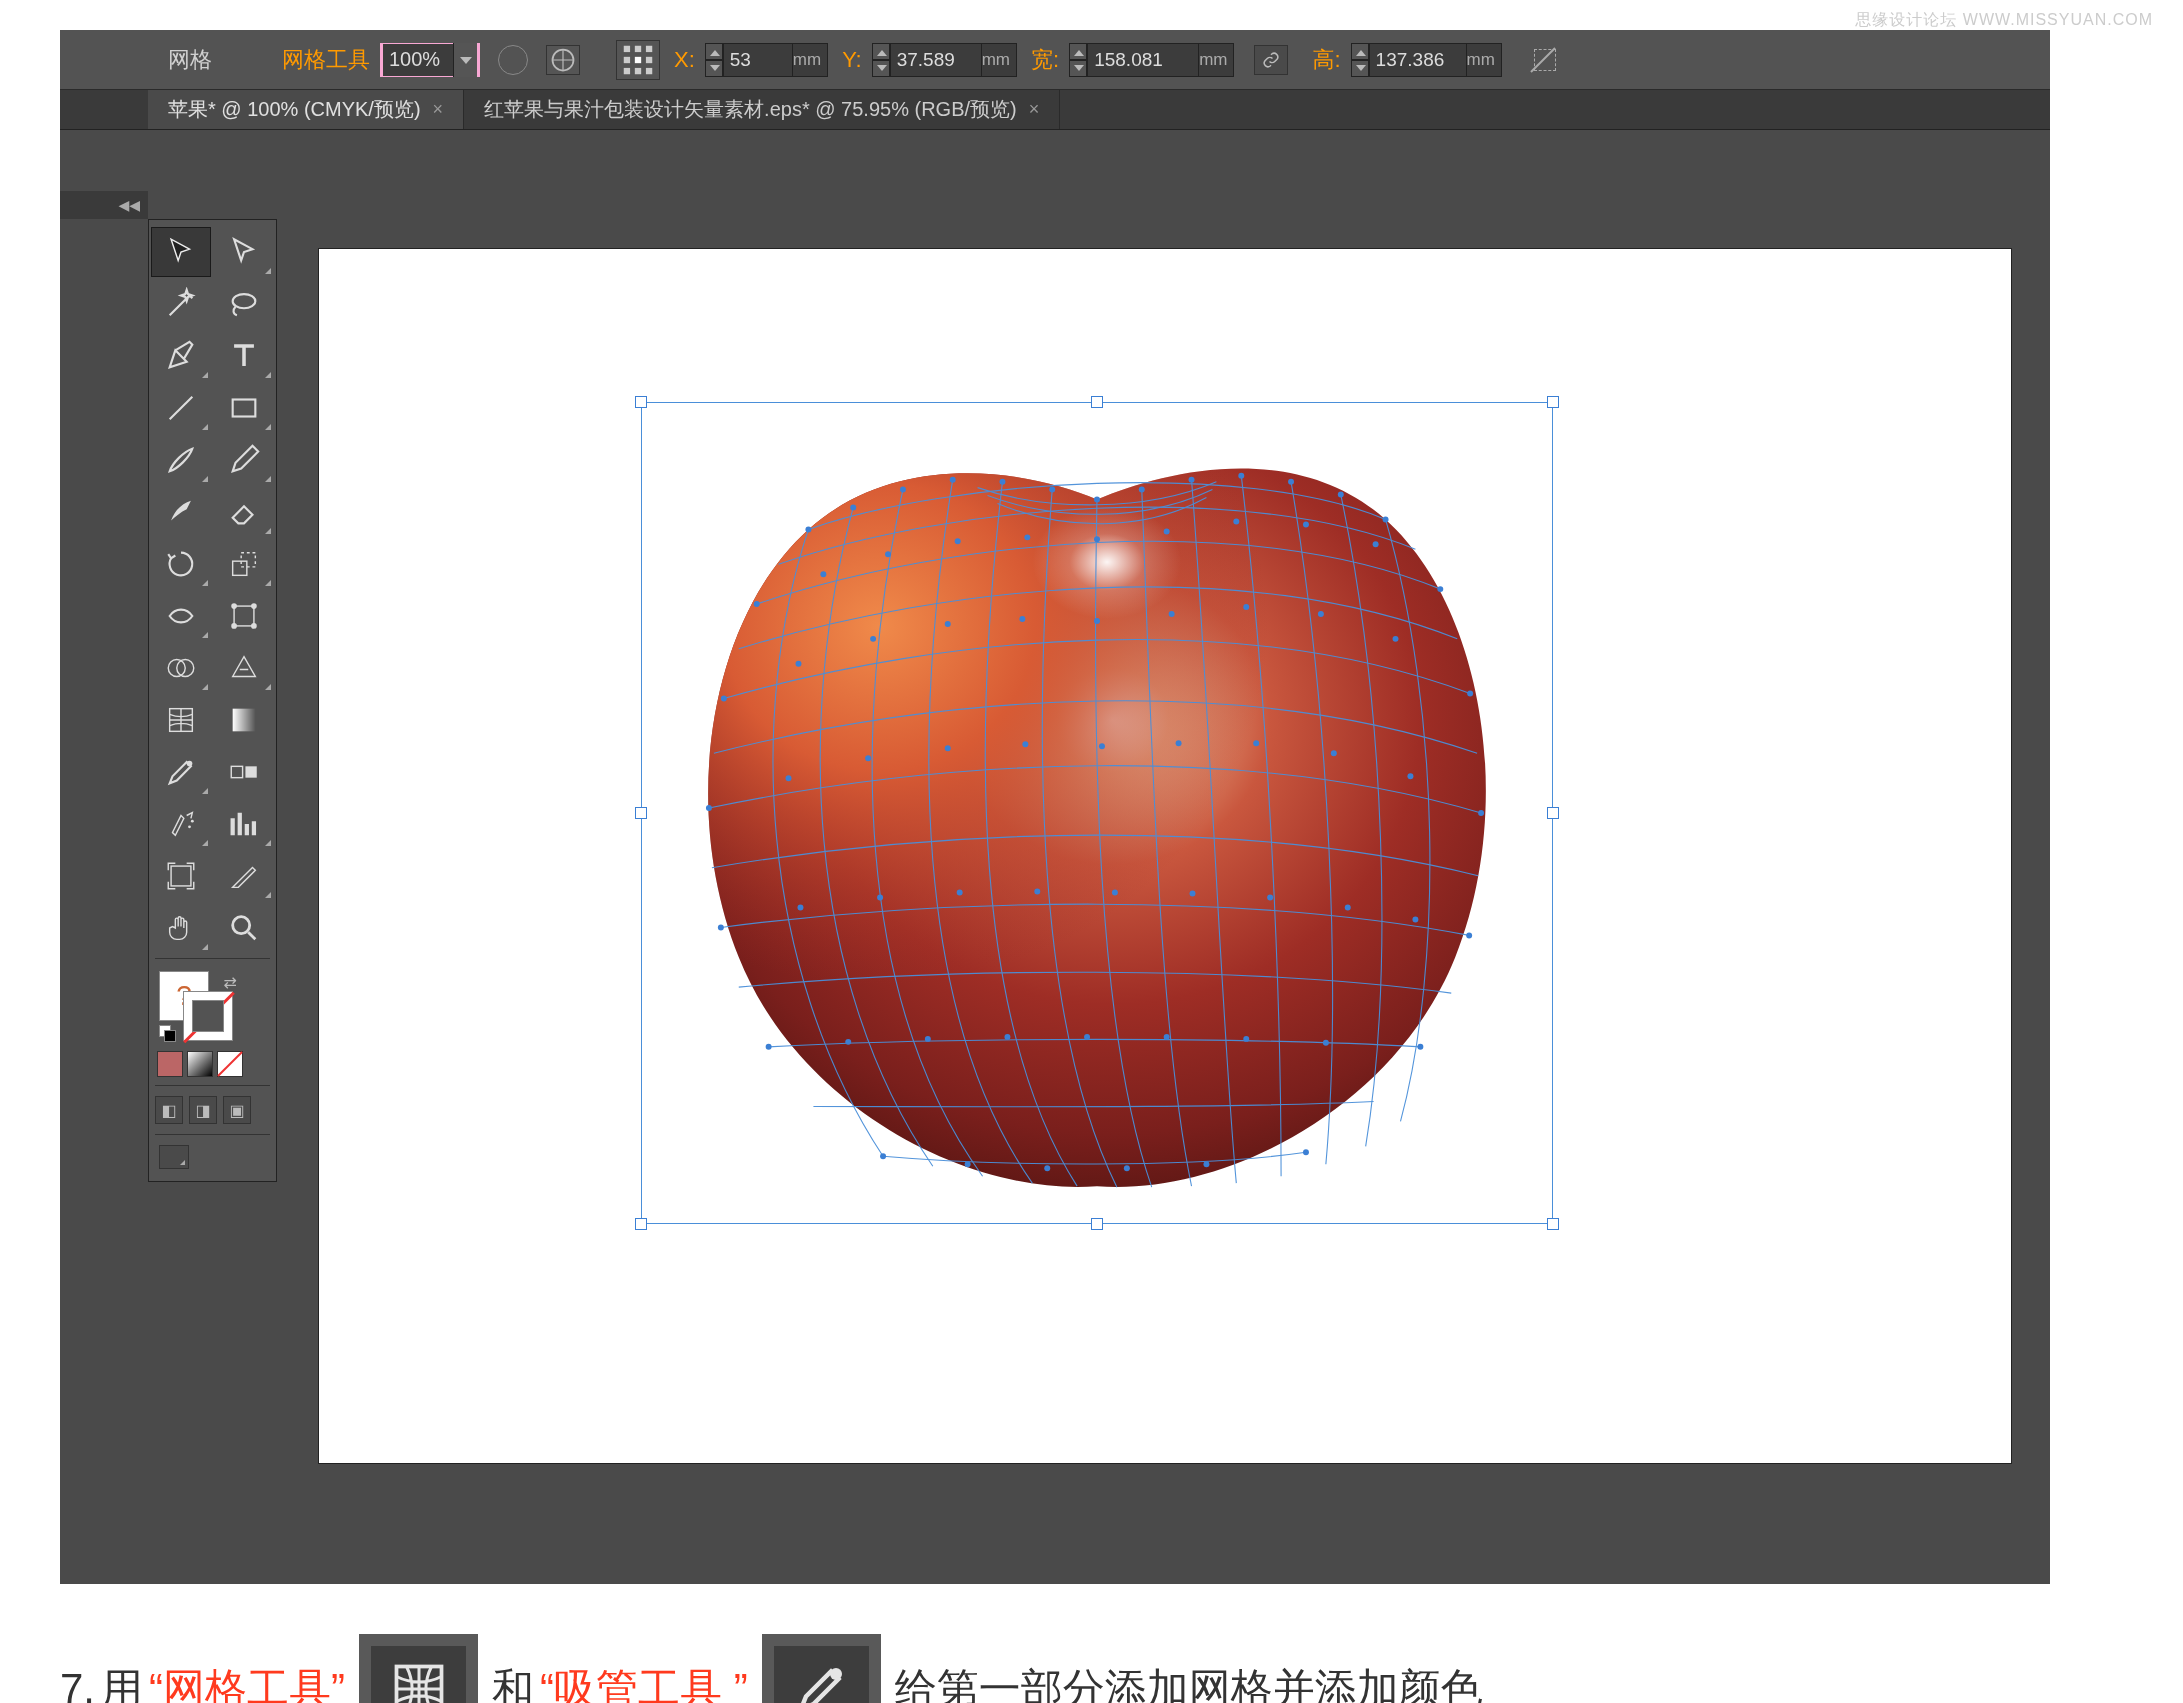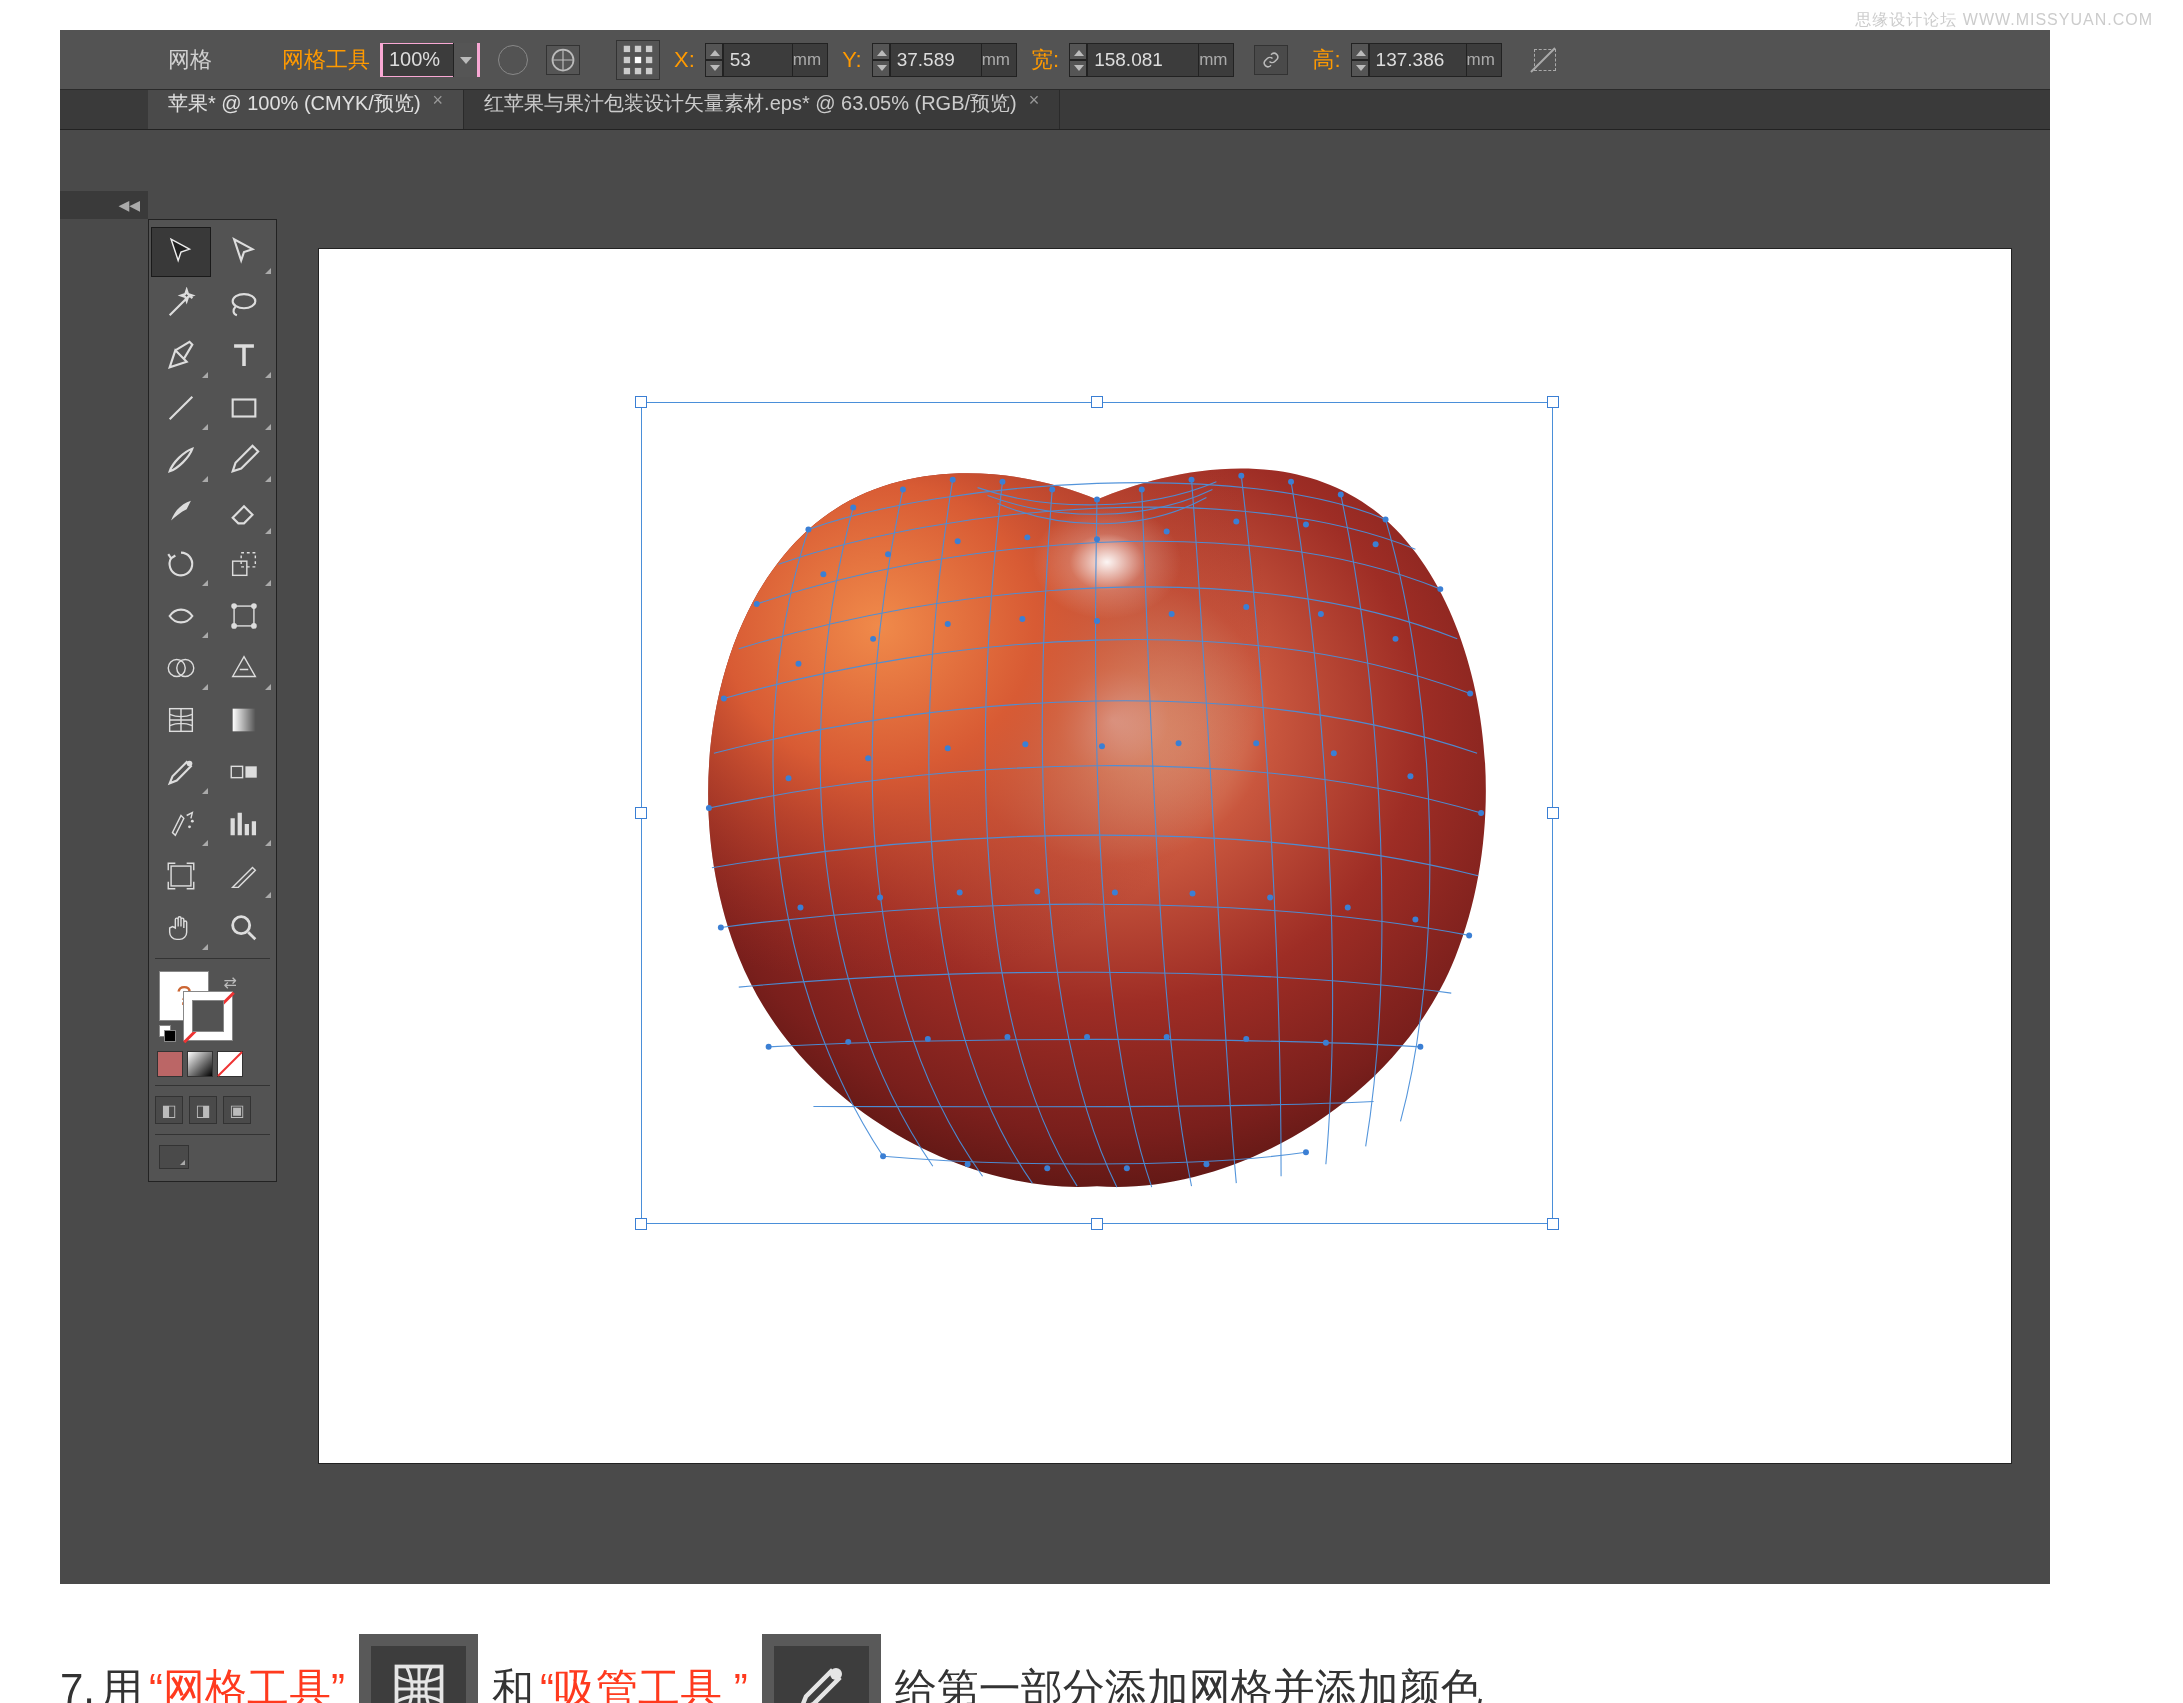--- a/index.html
+++ b/index.html
@@ -37,21 +37,21 @@
   .spin div:last-child::after { content: ""; position: absolute; top: 4px; left: 4px; border-left: 5px solid transparent; border-right: 5px solid transparent; border-top: 6px solid #bbb; }
   .numfield { display:flex; align-items:center; }
   .numfield input { background: #3c3c3c; border: 1px solid #222; color: #ddd; font-size: 19px; height: 34px; padding: 0 6px; }
   .link-ico { margin: 0 10px; color:#aaa; font-size:22px; border:1px solid #333; background:#4a4a4a; width:34px; height:30px; display:flex;align-items:center;justify-content:center;}
   .cancel-bb { margin-left: 18px; width:30px; height:30px; position:relative; }
   .cancel-bb .sq { position:absolute; inset:4px; border:1px dashed #aaa; }
   .cancel-bb .sl { position:absolute; top:-2px; left:12px; width:2px; height:34px; background:#aaa; transform:rotate(45deg); }
 
   
   .tabbar { height: 40px; background: #3a3a3a; display: flex; align-items: stretch; padding-left: 88px; border-bottom: 1px solid #222; }
-  .tab { display: flex; padding: 0 20px; font-size: 20px; color: #ccc; border-right: 1px solid #2a2a2a; }
+  .tab { display: flex; align-items: center; padding: 0 20px; font-size: 20px; color: #ccc; border-right: 1px solid #2a2a2a; }
   .tab.active { background: #4a4a4a; color: #e0e0e0; }
   .tab .close { margin-left: 12px; color: #999; font-size: 18px; }
 
   
   .side-collapse { position: absolute; top: 161px; left: 0; width: 88px; height: 28px; background: #3a3a3a; display:flex; justify-content:flex-end; align-items:center; padding-right:8px;}
   .side-collapse span { color:#aaa; font-size:14px; }
 
   
   .tools { position: absolute; top: 189px; left: 88px; width: 129px; background: #535353; border: 1px solid #222; padding: 6px 0; }
   .tool-row { display: flex; }
@@ -198,21 +198,21 @@
         <div class="sl"></div>
       </div>
   </div>
 
   <div class="tabbar">
     <div class="tab active">
       <span>苹果* @ 100% (CMYK/预览)</span>
       <span class="close">×</span>
     </div>
     <div class="tab">
-      <span>红苹果与果汁包装设计矢量素材.eps* @ 63.05% (RGB/预览)</span>
+      <span>红苹果与果汁包装设计矢量素材.eps* @ 75.95% (RGB/预览)</span>
       <span class="close">×</span>
     </div>
   </div>
 
   <div class="side-collapse">
       <span>◀◀</span>
     </div>
 
   <div class="tools">
     <div class="tool-row">

